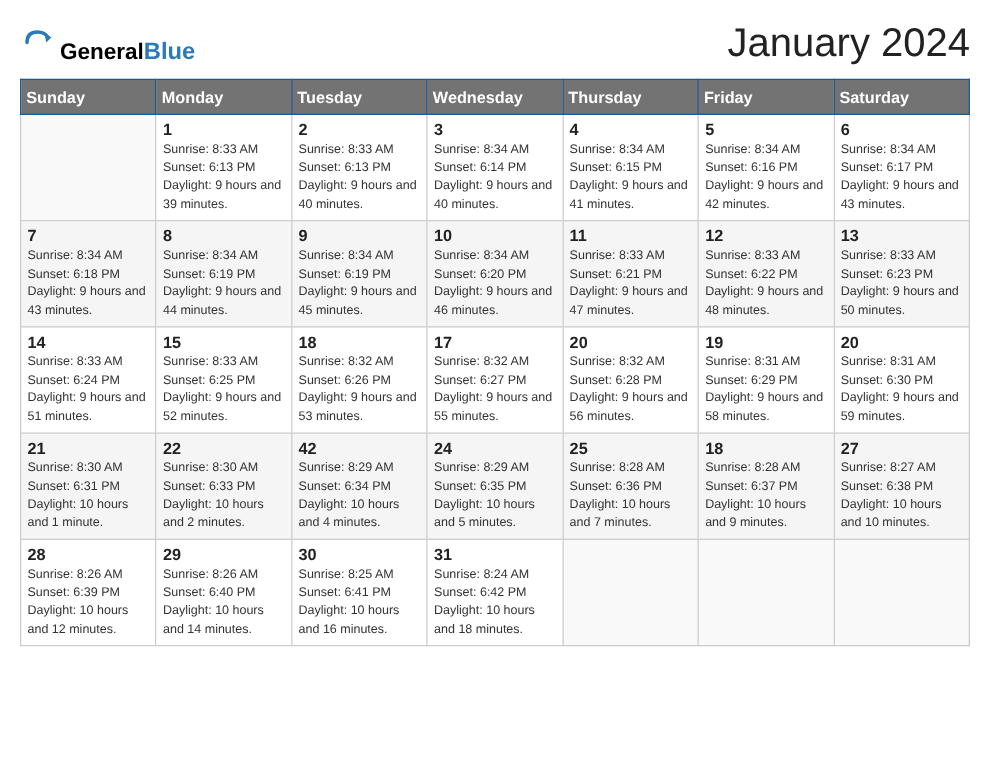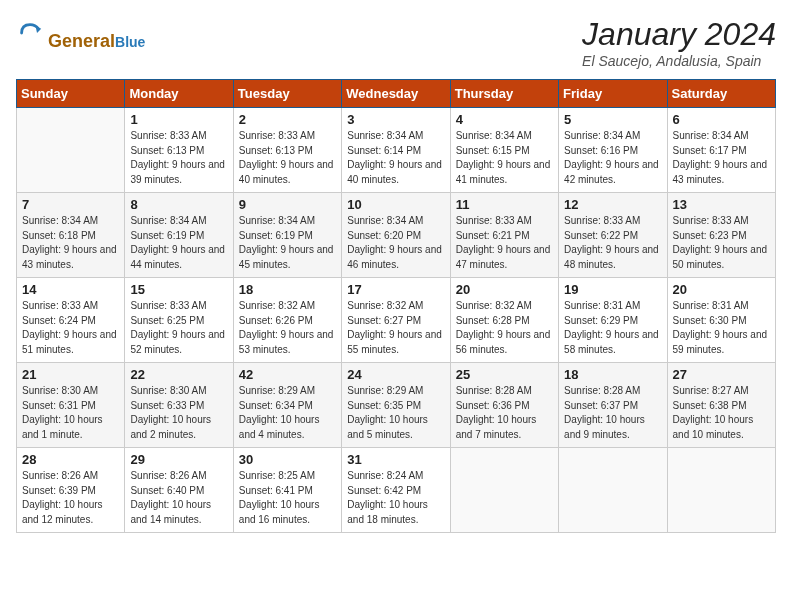--- a/index.html
+++ b/index.html
@@ -17,53 +17,53 @@
       margin-bottom: 10px;
     }
     .logo {
       display: flex;
       align-items: center;
       gap: 4px;
     }
     .logo-text-general {
       font-size: 18px;
       font-weight: bold;
-      color: #a16207;
+      color: #000000;
       line-height: 1;
       margin-top: 16px;
     }
     .logo-text-blue {
-      font-size: 14px;
+      font-size: 19px;
       font-weight: bold;
       color: #2a7ab8;
       line-height: 1;
     }
     .logo-icon {
       width: 28px;
       height: 28px;
     }
     .title-area {
-      font-style: italic;
+      text-align: right;
     }
     .month-title {
       font-size: 32px;
       font-weight: normal;
       color: #222;
     }
     .location-title {
       font-size: 14px;
       color: #555;
     }
     table {
       width: 100%;
       border-collapse: collapse;
       table-layout: fixed;
     }
     thead tr th {
-      background-color: #c2410c;
+      background-color: #737373;
       color: #fff;
       font-size: 13px;
       font-weight: bold;
       padding: 6px 4px;
       text-align: left;
       border: 1px solid #1a5a90;
     }
     tbody tr td {
       vertical-align: top;
       border: 1px solid #ccc;
@@ -106,21 +106,20 @@
     </svg>
     <div>
       <div style="display:flex; align-items:baseline; gap:0;">
         <span class="logo-text-general">General</span>
         <span class="logo-text-blue">Blue</span>
       </div>
     </div>
   </div>
   <div class="title-area">
     <div class="month-title">January 2024</div>
-    <div class="location-title">El Saucejo, Andalusia, Spain</div>
   </div>
 </div>
 
 <table>
   <thead>
     <tr>
     <th>Sunday</th>
         <th>Monday</th>
         <th>Tuesday</th>
         <th>Wednesday</th>

